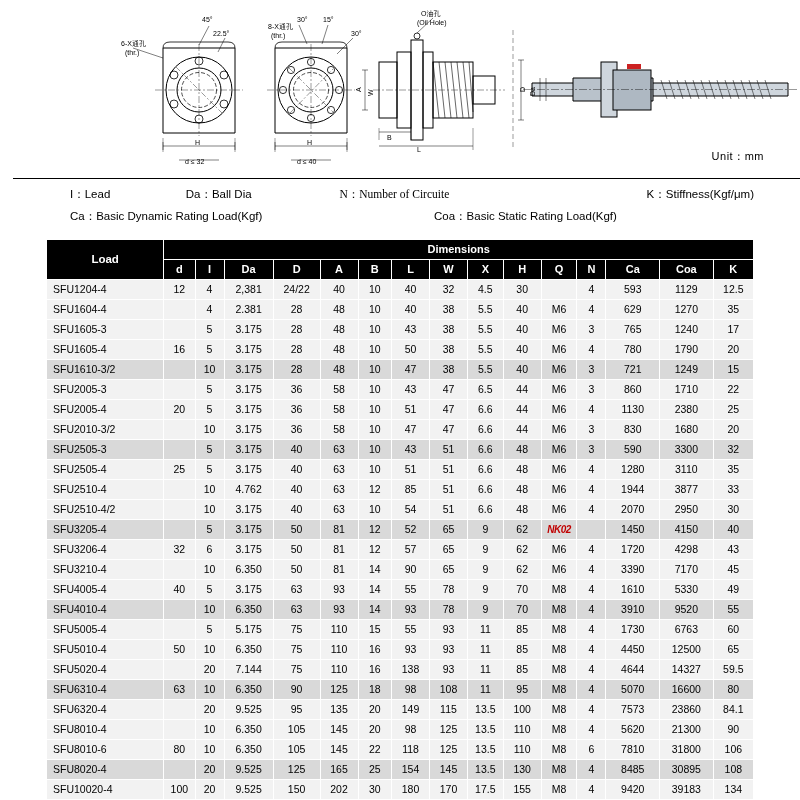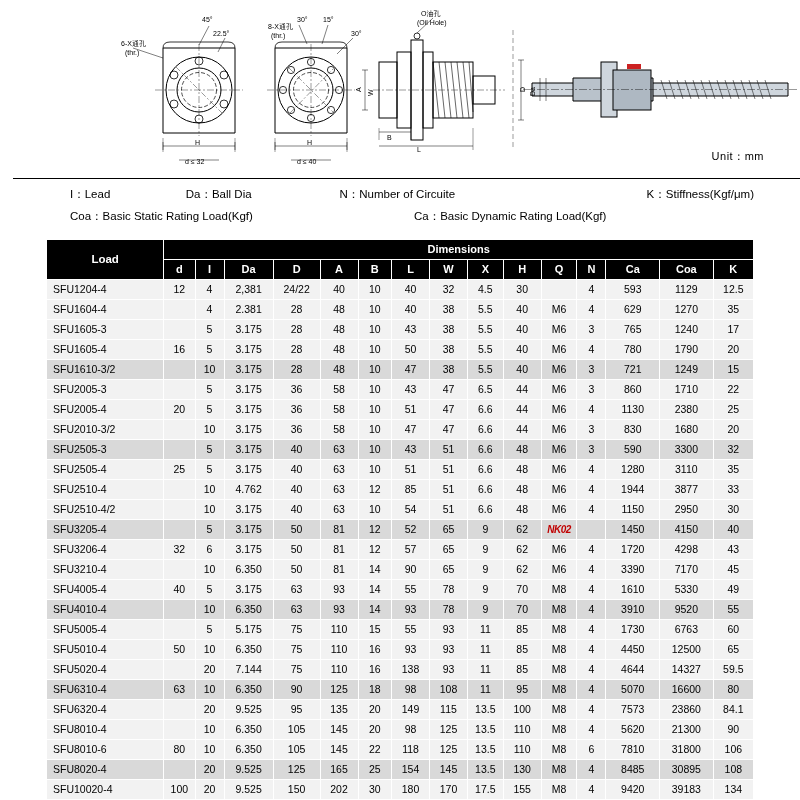--- a/index.html
+++ b/index.html
@@ -23,21 +23,21 @@
   
   .legend{
     padding:8px 0 6px 0;
     margin:0 46px;
     font-size:11.5px;
   }
   .legend .row{display:flex;margin-bottom:7px;}
   .legend .cell{white-space:nowrap;margin-left:24px;}
   .legend .c1{width:92px;}
   .legend .c2{width:130px;}
-  .legend .c3{width:284px;}
+  .legend .c3{width:284px;font-family:Liberation Serif, serif;}
   .legend .c4{flex:1;}
   .legend .w1{width:340px;}
 
   
   table{
     border-collapse:collapse;
     margin:2px 46px 0 46px;
     width:708px;
     font-size:10.5px;
     table-layout:fixed;
@@ -201,25 +201,25 @@
         <span>Da：</span><span>Ball Dia</span>
       </span>
       <span class="cell c3">
         <span>N：</span><span>Number of Circuite</span>
       </span>
       <span class="cell c4">
         <span>K：</span><span>Stiffness(Kgf/μm)</span>
       </span>
     </div>
     <div class="row">
+      <span class="cell w1">
+        <span>Ca：</span><span>Basic Dynamic Rating Load(Kgf)</span>
+      </span>
       <span class="cell c4">
         <span>Coa：</span><span>Basic Static Rating Load(Kgf)</span>
-      </span>
-      <span class="cell w1">
-        <span>Ca：</span><span>Basic Dynamic Rating Load(Kgf)</span>
       </span>
     </div>
   </div>
 
   <table>
     <colgroup>
       <col style="width:105px">
       <col style="width:28px">
         <col style="width:26px">
         <col style="width:44px">
@@ -465,21 +465,21 @@
           <td>3.175</td>
           <td>40</td>
           <td>63</td>
           <td>10</td>
           <td>54</td>
           <td>51</td>
           <td>6.6</td>
           <td>48</td>
           <td>M6</td>
           <td>4</td>
-          <td>1150</td>
+          <td>2070</td>
           <td>2950</td>
           <td>30</td>
         </tr>
         <tr class="alt">
           <td class="type">SFU3205-4</td>
           <td></td>
           <td>5</td>
           <td>3.175</td>
           <td>50</td>
           <td>81</td>

